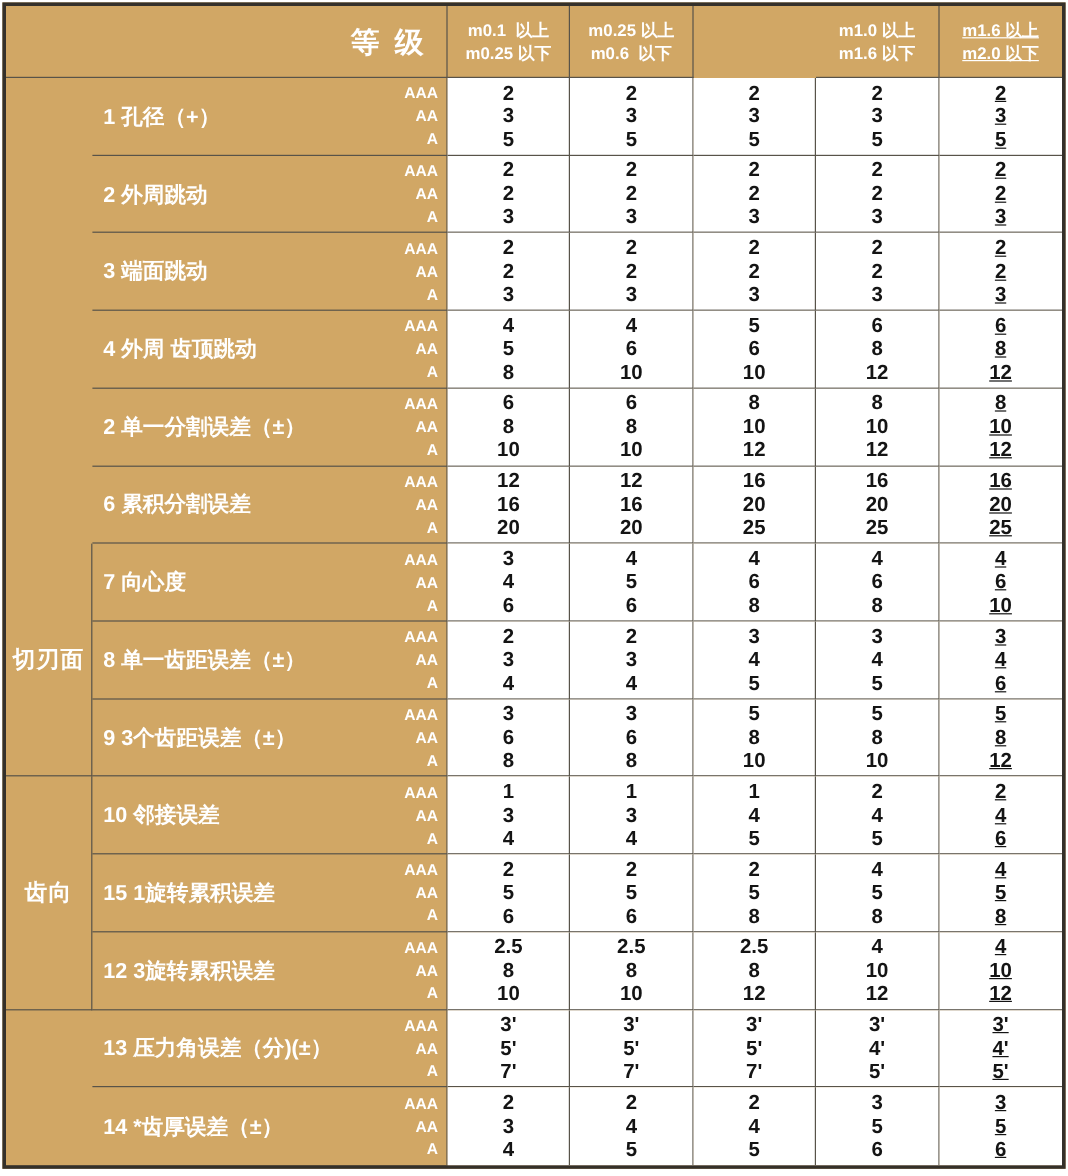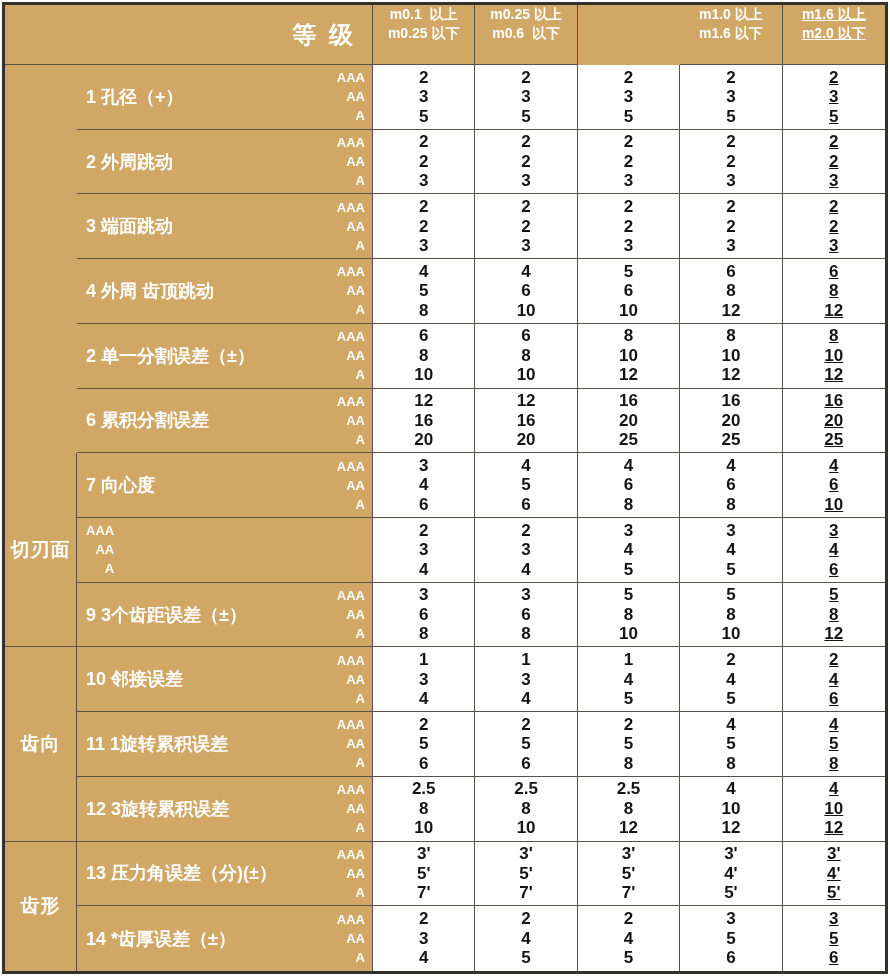--- a/index.html
+++ b/index.html
@@ -28,21 +28,21 @@
     grid-row: 1; grid-column: 1 / 3;
     display: flex; align-items: center; justify-content: flex-end;
     padding-right: 16px;
   }
   .grade-header-label {
     color: #ffffff; font-size: 24px; font-weight: 700; letter-spacing: 3px;
   }
   .header-cell {
     grid-row: 1;
     display: flex; flex-direction: column;
-    align-items: center; justify-content: flex-start;
+    align-items: center; justify-content: center;
     color: #ffffff; font-size: 14px; line-height: 19px; font-weight: 600;
     white-space: pre;
   }
   .group-cell {
     grid-column: 1;
     display: flex; align-items: center; justify-content: center;
     color: #ffffff; font-size: 19px; font-weight: 600; letter-spacing: 1px;
   }
   .name-cell {
     grid-column: 2;
@@ -315,20 +315,21 @@
       <span>4</span>
       <span>6</span>
       <span>8</span>
     </div>
     <div class="cell value-cell no-br" style="grid-area: 8 / 7;">
       <span>4</span>
       <span>6</span>
       <span>10</span>
     </div>
     <div class="cell name-cell" style="grid-row: 9;">
+      <span class="row-label">8 单一齿距误差（±）</span>
       <span class="grade-col">
         <span>AAA</span>
         <span>AA</span>
         <span>A</span>
       </span>
     </div>
     <div class="cell value-cell" style="grid-area: 9 / 3;">
       <span>2</span>
       <span>3</span>
       <span>4</span>
@@ -414,21 +415,21 @@
       <span>2</span>
       <span>4</span>
       <span>5</span>
     </div>
     <div class="cell value-cell no-br" style="grid-area: 11 / 7;">
       <span>2</span>
       <span>4</span>
       <span>6</span>
     </div>
     <div class="cell name-cell" style="grid-row: 12;">
-      <span class="row-label">11 1旋转累积误差</span>
+      <span class="row-label">15 1旋转累积误差</span>
       <span class="grade-col">
         <span>AAA</span>
         <span>AA</span>
         <span>A</span>
       </span>
     </div>
     <div class="cell value-cell" style="grid-area: 12 / 3;">
       <span>2</span>
       <span>5</span>
       <span>6</span>
@@ -479,21 +480,20 @@
     <div class="cell value-cell" style="grid-area: 13 / 6;">
       <span>4</span>
       <span>10</span>
       <span>12</span>
     </div>
     <div class="cell value-cell no-br" style="grid-area: 13 / 7;">
       <span>4</span>
       <span>10</span>
       <span>12</span>
     </div>
-    <div class="cell group-cell no-bb" style="grid-row: 14 / span 2;">齿形</div>
     <div class="cell name-cell" style="grid-row: 14;">
       <span class="row-label">13 压力角误差（分)(±）</span>
       <span class="grade-col">
         <span>AAA</span>
         <span>AA</span>
         <span>A</span>
       </span>
     </div>
     <div class="cell value-cell" style="grid-area: 14 / 3;">
       <span>3'</span>

